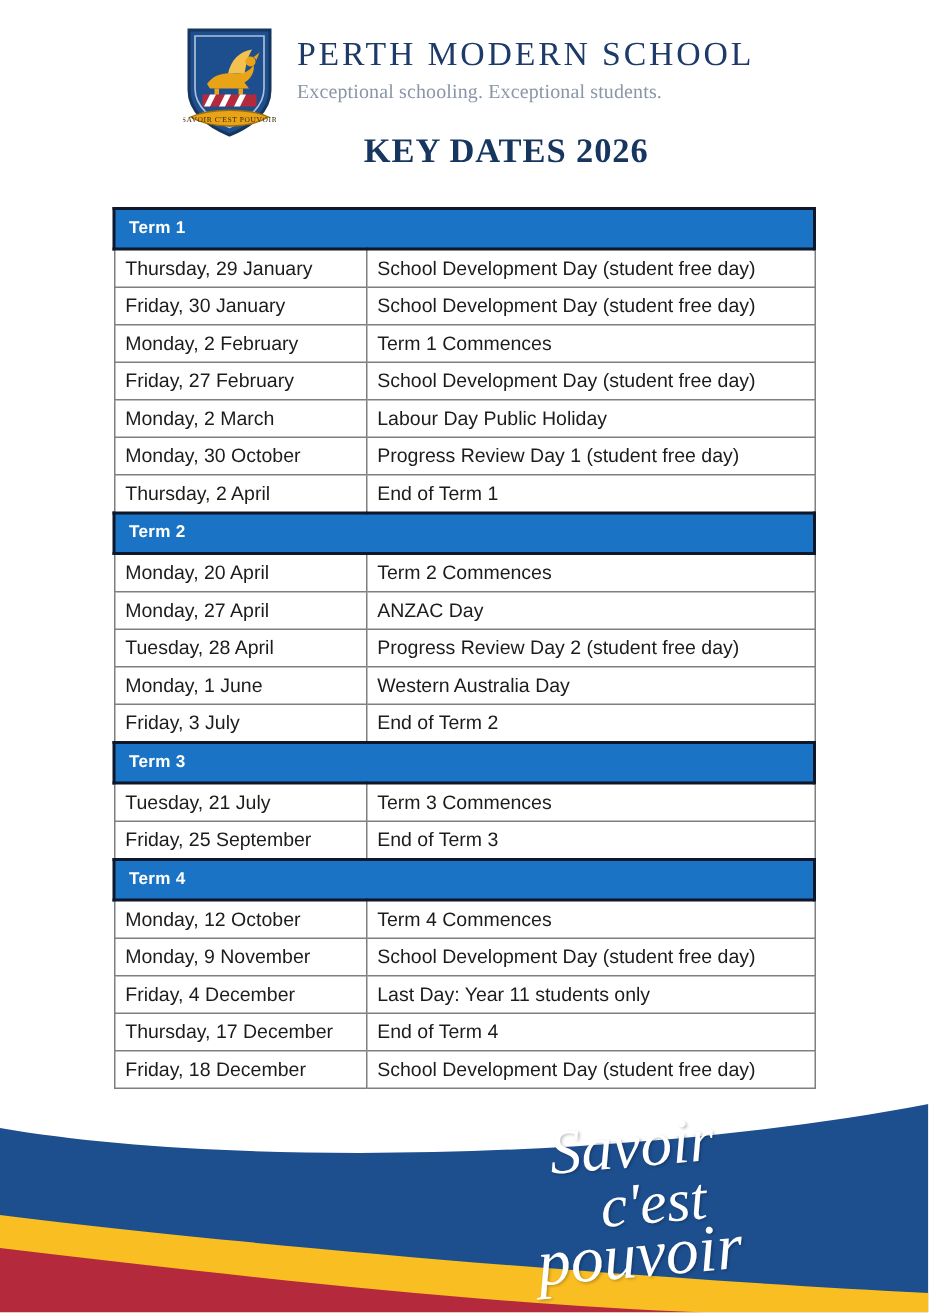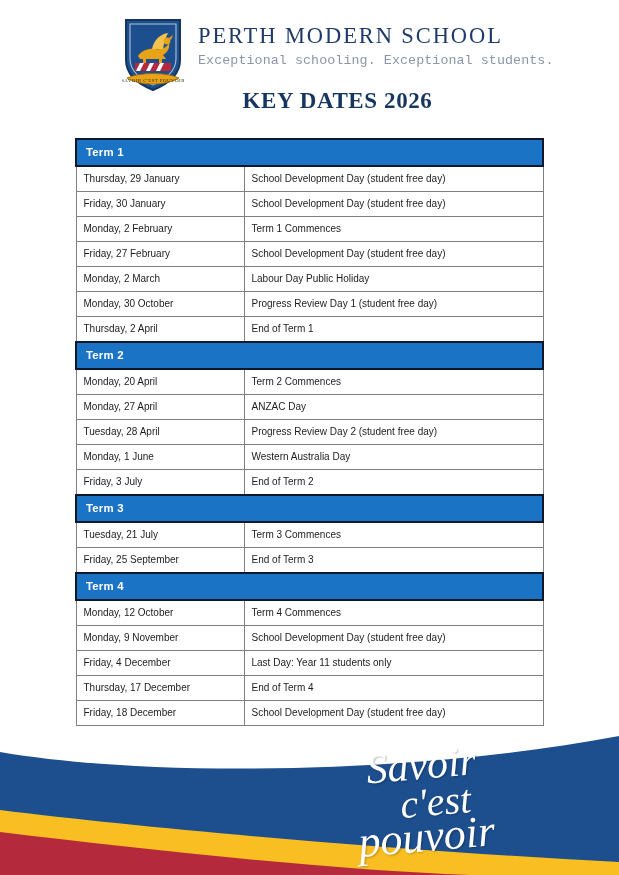--- a/index.html
+++ b/index.html
@@ -40,21 +40,21 @@
   }
   .school-name {
     font-family: "Liberation Serif", serif;
     font-size: 22.5px;
     letter-spacing: 1.9px;
     color: #1d3a68;
     line-height: 1.05;
     white-space: nowrap;
   }
   .tagline {
-    font-family: Liberation Mono, monospace;
+    font-family: Liberation Serif, serif;
     font-size: 13.3px;
     color: #8a96a8;
     letter-spacing: 0.1px;
     margin-top: 5px;
     white-space: nowrap;
   }
   .doc-title {
     position: absolute;
     top: 88px;
     left: 0;
@@ -72,21 +72,21 @@
   .dates-table {
     position: absolute;
     top: 138px;
     left: 75px;
     width: 469px;
     border-collapse: collapse;
     table-layout: fixed;
   }
   .dates-table td {
     border: 1px solid #7f7f7f;
-    font-size: 10px;
+    font-size: 13px;
     color: #1c1c1c;
     padding: 0 7px;
     height: 24px;
     vertical-align: middle;
     line-height: 1.2;
   }
   .col-date  { width: 168px; }
   .col-event { width: 299px; }
 
   tr.term-header td {

